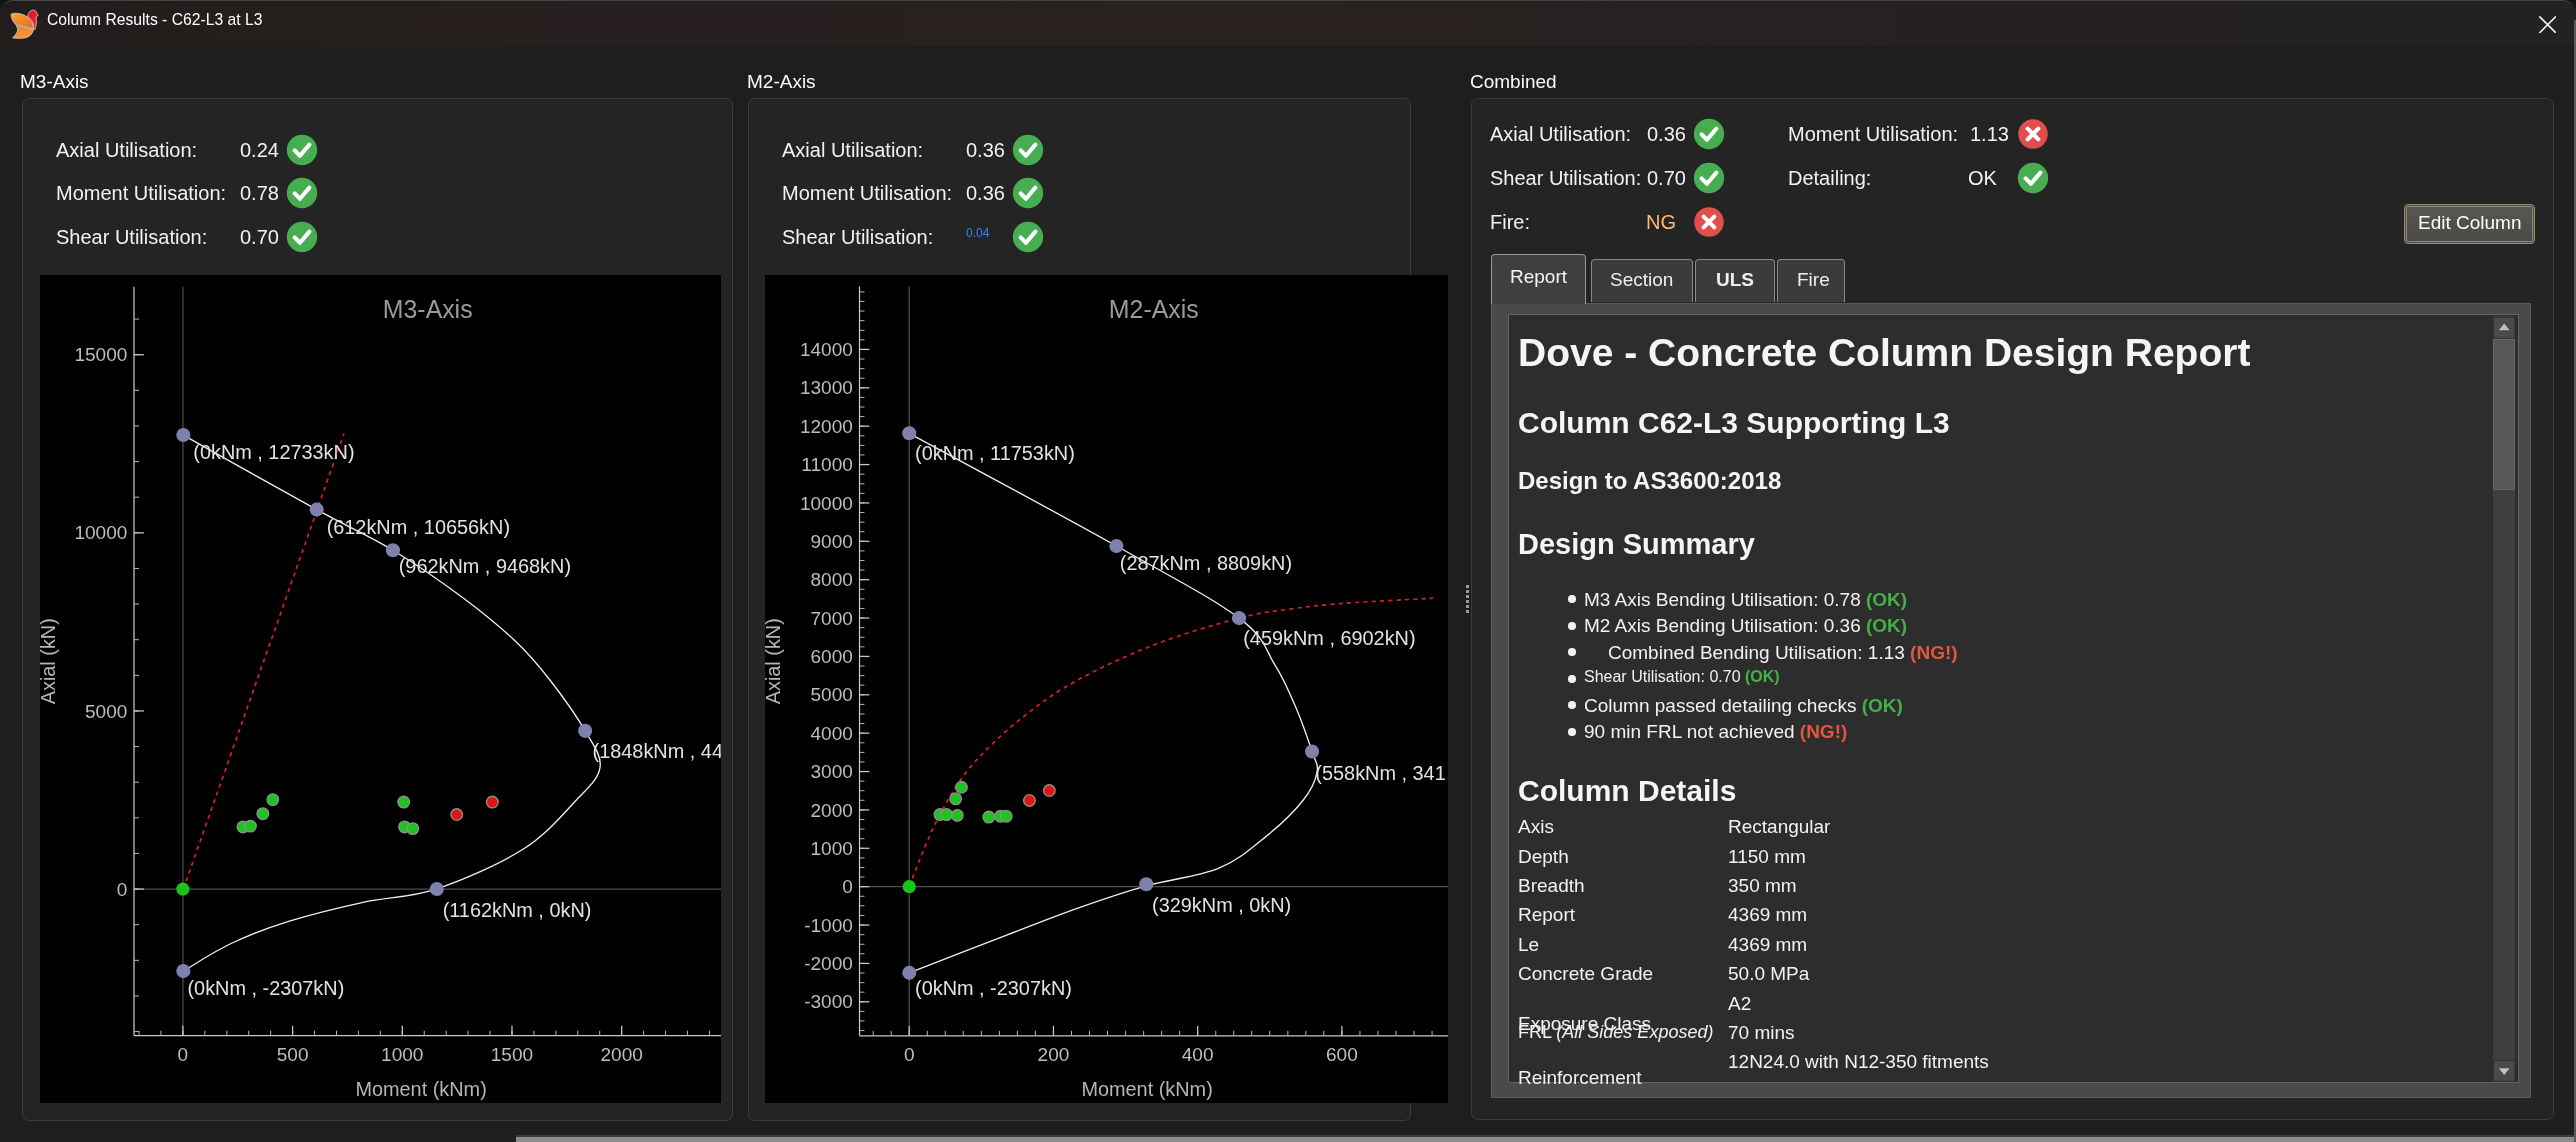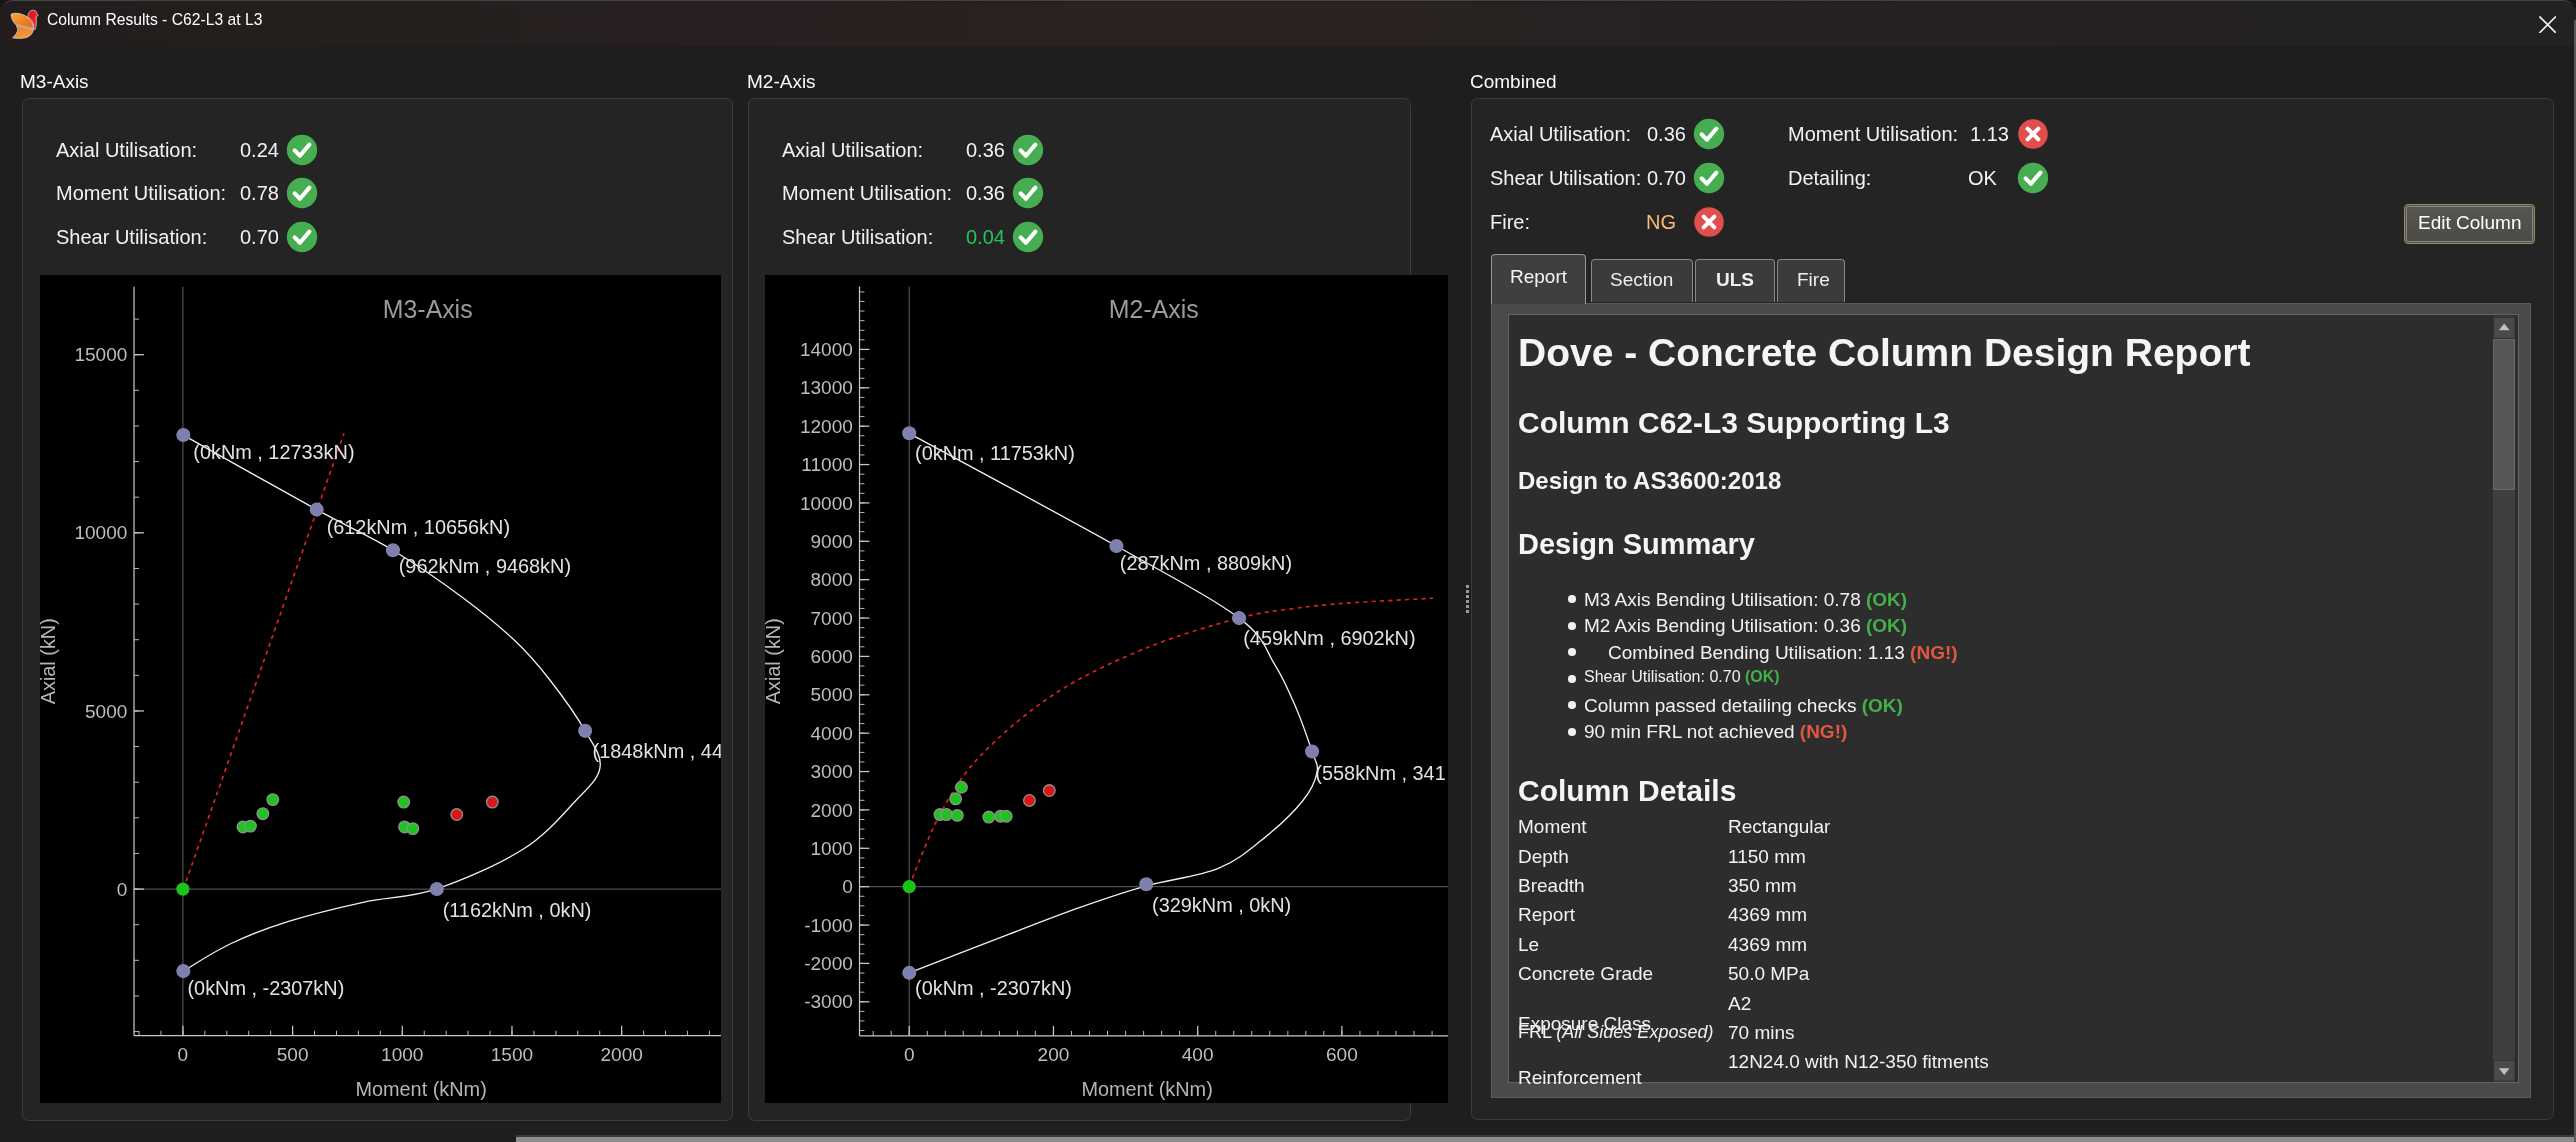--- a/index.html
+++ b/index.html
@@ -55,21 +55,21 @@
     <circle cx="19.5" cy="19.5" r="18.5" fill="#47ad51"></circle>
     <path d="M 10.5 20.0 L 17.0 26.5 L 28.5 13.0" stroke="#fff" stroke-width="5" fill="none" stroke-linecap="round" stroke-linejoin="round"></path>
   </svg>
 <div class="t" style="left:782px;top:183px;font-size:20px;color:#f2f2f2;font-weight:normal;">Moment Utilisation:</div>
 <div class="t" style="left:966px;top:183px;font-size:20px;color:#f2f2f2;font-weight:normal;">0.36</div>
 <svg style="position:absolute;left:1012px;top:177px" width="32" height="32" viewBox="0 0 39 39">
     <circle cx="19.5" cy="19.5" r="18.5" fill="#47ad51"></circle>
     <path d="M 10.5 20.0 L 17.0 26.5 L 28.5 13.0" stroke="#fff" stroke-width="5" fill="none" stroke-linecap="round" stroke-linejoin="round"></path>
   </svg>
 <div class="t" style="left:782px;top:227px;font-size:20px;color:#f2f2f2;font-weight:normal;">Shear Utilisation:</div>
-<div class="t" style="left:966px;top:227px;font-size:20px;color:#22c55e;font-weight:normal;">0.04</div>
+<div class="t" style="left:966px;top:227px;font-size:12px;color:#3b82f6;font-weight:normal;">0.04</div>
 <svg style="position:absolute;left:1012px;top:221px" width="32" height="32" viewBox="0 0 39 39">
     <circle cx="19.5" cy="19.5" r="18.5" fill="#47ad51"></circle>
     <path d="M 10.5 20.0 L 17.0 26.5 L 28.5 13.0" stroke="#fff" stroke-width="5" fill="none" stroke-linecap="round" stroke-linejoin="round"></path>
   </svg>
 <div class="t" style="left:1490px;top:124px;font-size:20px;color:#f2f2f2;font-weight:normal;">Axial Utilisation:</div>
 <div class="t" style="left:1647px;top:124px;font-size:20px;color:#f2f2f2;font-weight:normal;">0.36</div>
 <svg style="position:absolute;left:1693px;top:118px" width="32" height="32" viewBox="0 0 39 39">
     <circle cx="19.5" cy="19.5" r="18.5" fill="#47ad51"></circle>
     <path d="M 10.5 20.0 L 17.0 26.5 L 28.5 13.0" stroke="#fff" stroke-width="5" fill="none" stroke-linecap="round" stroke-linejoin="round"></path>
   </svg>
@@ -137,21 +137,21 @@
 <div class="t" style="left:1584px;top:616px;font-size:19px;color:#f2f2f2;font-weight:normal;">M2 Axis Bending Utilisation: 0.36 <span style="color:#44b04a;font-weight:bold">(OK)</span></div>
 <div style="position:absolute;left:1568px;top:648px;width:7.5px;height:7.5px;border-radius:50%;background:#f0f0f0"></div>
 <div class="t" style="left:1584px;top:643px;font-size:19px;color:#f2f2f2;font-weight:normal;margin-left:24px;">Combined Bending Utilisation: 1.13 <span style="color:#e25740;font-weight:bold">(NG!)</span></div>
 <div style="position:absolute;left:1568px;top:675px;width:7.5px;height:7.5px;border-radius:50%;background:#f0f0f0"></div>
 <div class="t" style="left:1584px;top:669px;font-size:16px;color:#f2f2f2;font-weight:normal;">Shear Utilisation: 0.70 <span style="color:#44b04a;font-weight:bold">(OK)</span></div>
 <div style="position:absolute;left:1568px;top:701px;width:7.5px;height:7.5px;border-radius:50%;background:#f0f0f0"></div>
 <div class="t" style="left:1584px;top:696px;font-size:19px;color:#f2f2f2;font-weight:normal;">Column passed detailing checks <span style="color:#44b04a;font-weight:bold">(OK)</span></div>
 <div style="position:absolute;left:1568px;top:728px;width:7.5px;height:7.5px;border-radius:50%;background:#f0f0f0"></div>
 <div class="t" style="left:1584px;top:722px;font-size:19px;color:#f2f2f2;font-weight:normal;">90 min FRL not achieved <span style="color:#e25740;font-weight:bold">(NG!)</span></div>
 <div class="t" style="left:1518px;top:776px;font-size:30px;color:#f5f5f5;font-weight:bold;">Column Details</div>
-<div class="t" style="left:1518px;top:817px;font-size:19px;color:#f2f2f2;font-weight:normal;">Moment</div>
+<div class="t" style="left:1518px;top:817px;font-size:19px;color:#f2f2f2;font-weight:normal;">Axis</div>
 <div class="t" style="left:1728px;top:817px;font-size:19px;color:#f2f2f2;font-weight:normal;">Rectangular</div>
 <div class="t" style="left:1518px;top:847px;font-size:19px;color:#f2f2f2;font-weight:normal;">Depth</div>
 <div class="t" style="left:1728px;top:847px;font-size:19px;color:#f2f2f2;font-weight:normal;">1150 mm</div>
 <div class="t" style="left:1518px;top:876px;font-size:19px;color:#f2f2f2;font-weight:normal;">Breadth</div>
 <div class="t" style="left:1728px;top:876px;font-size:19px;color:#f2f2f2;font-weight:normal;">350 mm</div>
 <div class="t" style="left:1518px;top:905px;font-size:19px;color:#f2f2f2;font-weight:normal;">Report</div>
 <div class="t" style="left:1728px;top:905px;font-size:19px;color:#f2f2f2;font-weight:normal;">4369 mm</div>
 <div class="t" style="left:1518px;top:935px;font-size:19px;color:#f2f2f2;font-weight:normal;">Le</div>
 <div class="t" style="left:1728px;top:935px;font-size:19px;color:#f2f2f2;font-weight:normal;">4369 mm</div>
 <div class="t" style="left:1518px;top:964px;font-size:19px;color:#f2f2f2;font-weight:normal;">Concrete Grade</div>

